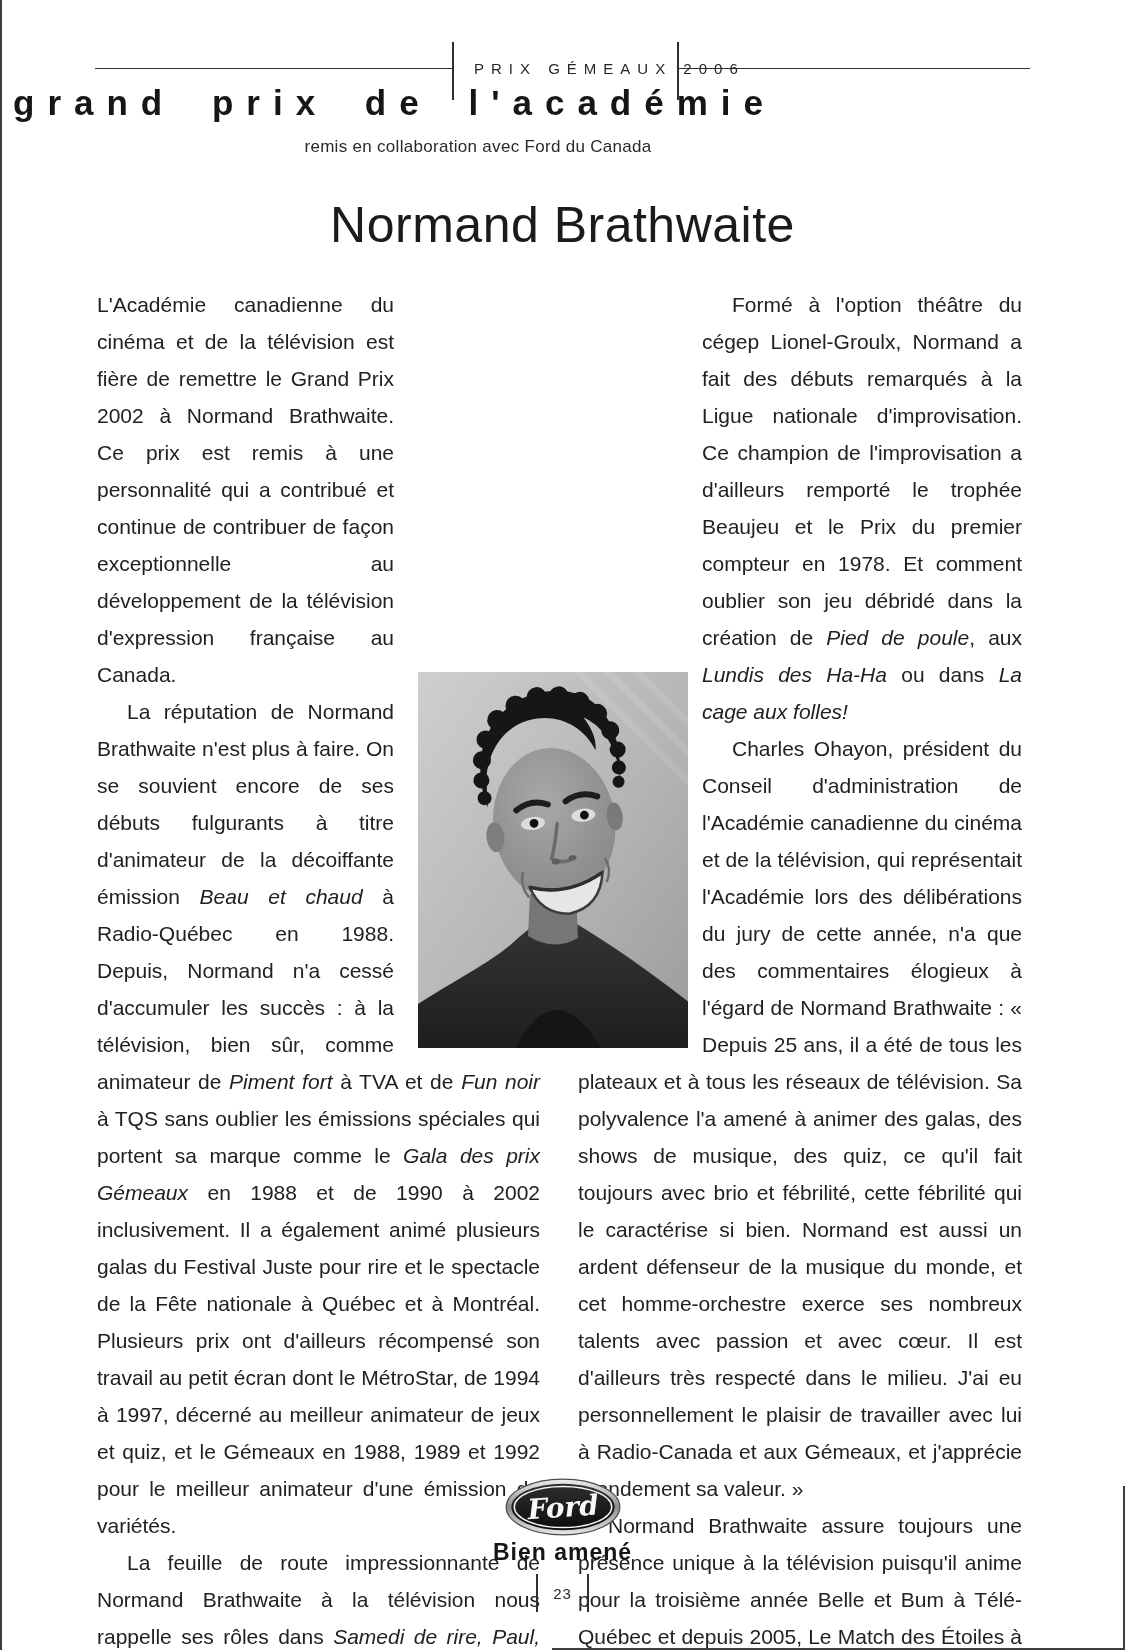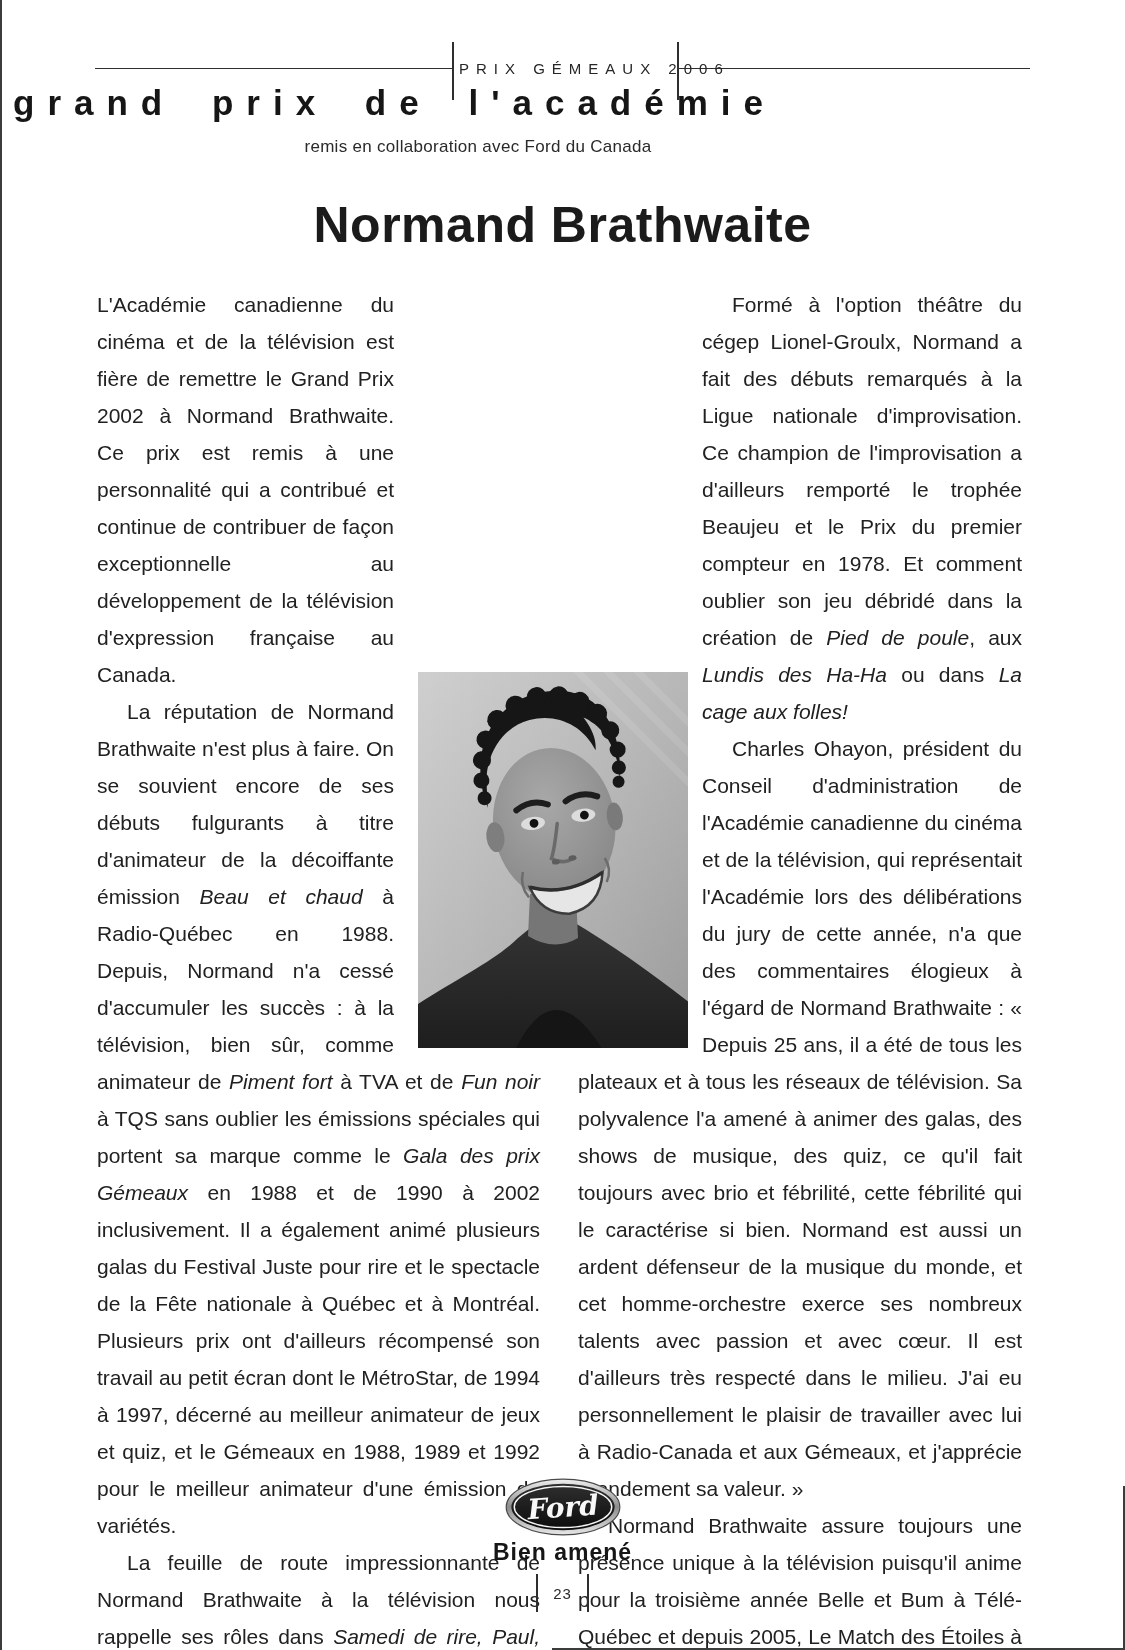--- a/index.html
+++ b/index.html
@@ -15,35 +15,35 @@
 
   
   .rule{position:absolute;top:68px;height:1px;background:#2e2e2e;}
   .rule-left{left:95px;width:357px;}
   .rule-right{left:678px;width:352px;}
   .tick{position:absolute;top:42px;width:2px;height:58px;background:#2e2e2e;}
   .tick-left{left:452px;}
   .tick-right{left:677px;}
   .kicker{
     position:absolute;top:60px;left:452px;width:227px;text-align:center;
-    font-size:15px;letter-spacing:7px;padding-left:7px;box-sizing:border-box;
+    font-size:15px;letter-spacing:7px;padding-left:22px;box-sizing:border-box;
     color:#262626;white-space:nowrap;
   }
   .grand-title{
     position:absolute;top:83px;left:0;width:1125px;
     font-size:35px;font-weight:bold;letter-spacing:13px;word-spacing:14px;
     padding-left:13px;box-sizing:border-box;color:#161616;
   }
   .collab{
     position:absolute;top:137px;left:0;width:956px;text-align:center;
     font-size:17px;letter-spacing:.3px;color:#2a2a2a;
   }
   .article-title{
     position:absolute;top:196px;left:0;width:1125px;text-align:center;
-    font-size:50px;font-weight:700;color:#1b1b1b;letter-spacing:.5px;
+    font-size:50px;font-weight:400;color:#1b1b1b;letter-spacing:.5px;
   }
 
   
   .body-cols{position:absolute;top:286px;left:97px;width:925px;display:flex;gap:38px;}
   .col{width:443px;}
   .col-right{width:444px;}
   .para{margin:0;font-size:21px;line-height:37px;text-align:justify;color:#212121;}
   .para.indent{text-indent:30px;}
   .spacer-photo-left{float:right;width:146px;height:378px;margin-top:384px;}
   .spacer-photo-right{float:left;width:124px;height:378px;margin-top:384px;}

